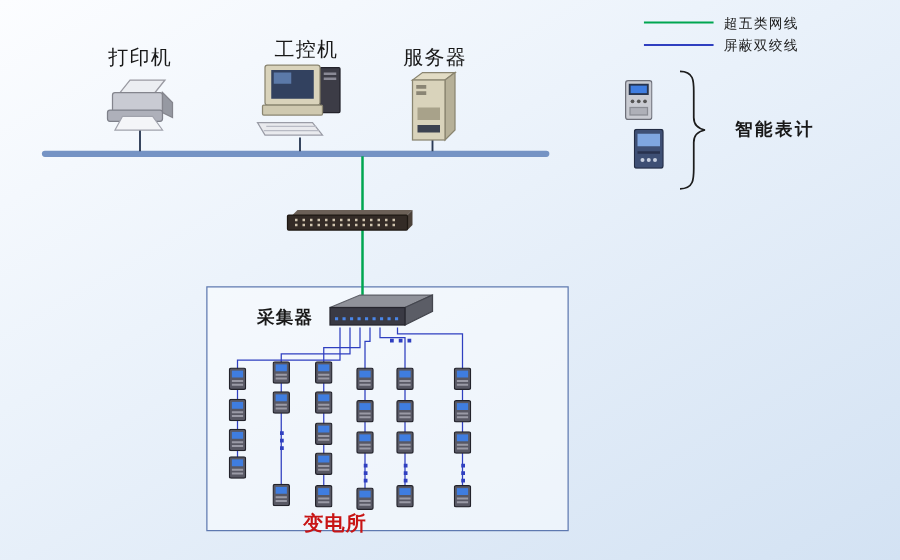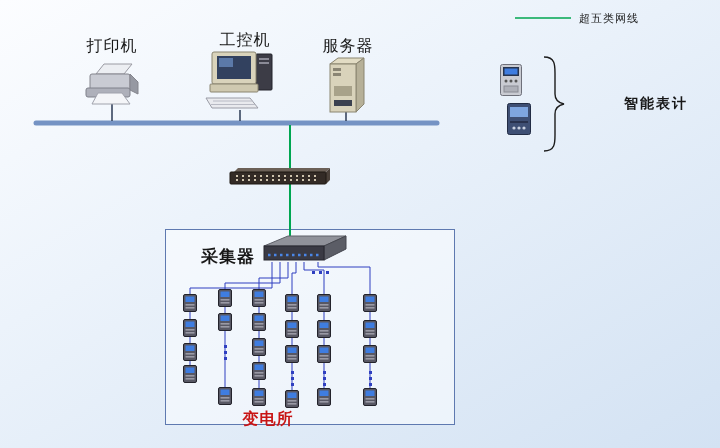--- a/index.html
+++ b/index.html
@@ -5,21 +5,21 @@
   * { margin:0; padding:0; box-sizing:border-box; }
   html,body { width:720px; height:448px; }
   body { font-family:"DejaVu Sans","Liberation Sans",sans-serif; }
   .stage { position:relative; width:720px; height:448px; overflow:hidden;
            background:linear-gradient(150deg,#fcfdff 0%,#ecf3fb 38%,#d3e2f3 100%); }
   .abs { position:absolute; }
   svg.overlay { position:absolute; left:0; top:0; z-index:2; pointer-events:none; }
   .device { position:absolute; z-index:3; }
   .label { position:absolute; z-index:6; font-size:16px; color:#181818; letter-spacing:1px; text-align:center; }
   .label.bold { font-weight:bold; }
-  .label.big { font-size:14px; letter-spacing:2px;margin-left:36px; }
+  .label.big { font-size:14px; letter-spacing:2px; }
   .label.red { color:var(--red,#c81414); font-weight:bold; font-size:16px; }
   .legend { position:absolute; left:515px; top:9px; z-index:6; }
   .legend-row { display:flex; align-items:center; gap:8px; height:18px; }
   .legend-label { font-size:11px; color:#1c1c1c; letter-spacing:1px; }
   .substation-box { position:absolute; left:165px; top:229px; width:290px; height:196px;
                     border:1px solid #5e79b0; background:rgba(252,253,255,0.55); z-index:1; }
   .meter { position:absolute; z-index:5; width:14px; height:18px; }
   .vdots { position:absolute; z-index:5; display:flex; flex-direction:column; gap:3px; }
   .hdots { position:absolute; z-index:5; display:flex; flex-direction:row; gap:4px; }
   .vdots i, .hdots i { display:block; width:3px; height:3px; background:var(--tp,#2f3fc0); }
@@ -106,20 +106,26 @@
     </svg>
   </div>
 
   <div class="legend">
     <div class="legend-row">
       <svg width="56" height="6">
         <line x1="0" y1="3" x2="56" y2="3" stroke-width="1.6" stroke="#00a651"></line>
       </svg>
       <span class="legend-label">超五类网线</span>
     </div>
+    <div class="legend-row">
+      <svg width="56" height="6">
+        <line x1="0" y1="3" x2="56" y2="3" stroke-width="1.6" stroke="#2f3fc0"></line>
+      </svg>
+      <span class="legend-label">屏蔽双绞线</span>
+    </div>
   </div>
 
   <div class="device" style="left:500px; top:64px;">
     <svg width="22" height="32" viewBox="0 0 22 32">
       <rect x="0.5" y="0.5" width="21" height="31" rx="2" fill="#c9cbd2" stroke="#6e707a"></rect>
       <rect x="3" y="3" width="16" height="9" fill="#27344e"></rect>
       <rect x="4.5" y="4.5" width="13" height="6" fill="#3f7de0"></rect>
       <circle cx="6" cy="17" r="1.5" fill="#555"></circle>
         <circle cx="11" cy="17" r="1.5" fill="#555"></circle>
         <circle cx="16" cy="17" r="1.5" fill="#555"></circle>
@@ -139,21 +145,21 @@
   <div class="brace" style="left:541px; top:55px;">
     <svg width="26" height="98" viewBox="0 0 26 98">
       <path d="M3,2 C14,2 14,10 14,18 L14,39 C14,45 18,48 23,49 C18,50 14,53 14,59 L14,80 C14,88 14,96 3,96" fill="none" stroke="#1c1c1c" stroke-width="1.4"></path>
     </svg>
   </div>
 
   <div class="label" style="left:82px; top:36px; width:60px;">打印机</div>
   <div class="label" style="left:213px; top:30px; width:64px;">工控机</div>
   <div class="label" style="left:318px; top:36px; width:60px;">服务器</div>
   <div class="label bold big" style="left:588px; top:95px; width:90px; text-align:left;">智能表计</div>
-  <div class="label bold" style="left:198px; top:245px; width:60px; font-size:17px;">采集器</div>
+  <div class="label bold" style="left:198px; top:245px; width:60px; font-size:14px;">采集器</div>
   <div class="label red" style="left:238px; top:409px; width:60px;">变电所</div>
 
   <div class="abs" id="meters-layer" style="left:0; top:0; width:720px; height:448px; z-index:5; pointer-events:none;">
       <div class="meter" style="left: 183px; top: 294px;"><svg width="14" height="18" viewBox="0 0 14 18">
           <rect x="0.5" y="0.5" width="13" height="17" rx="1.5" fill="#585864" stroke="#23232b"></rect>
           <rect x="2.5" y="2.5" width="9" height="5.5" fill="#3f7de0"></rect>
           <rect x="2.5" y="10" width="9" height="1.6" fill="#9a9aa6"></rect>
           <rect x="2.5" y="13" width="9" height="1.6" fill="#9a9aa6"></rect>
         </svg></div>
       <div class="meter" style="left: 183px; top: 319px;"><svg width="14" height="18" viewBox="0 0 14 18">

